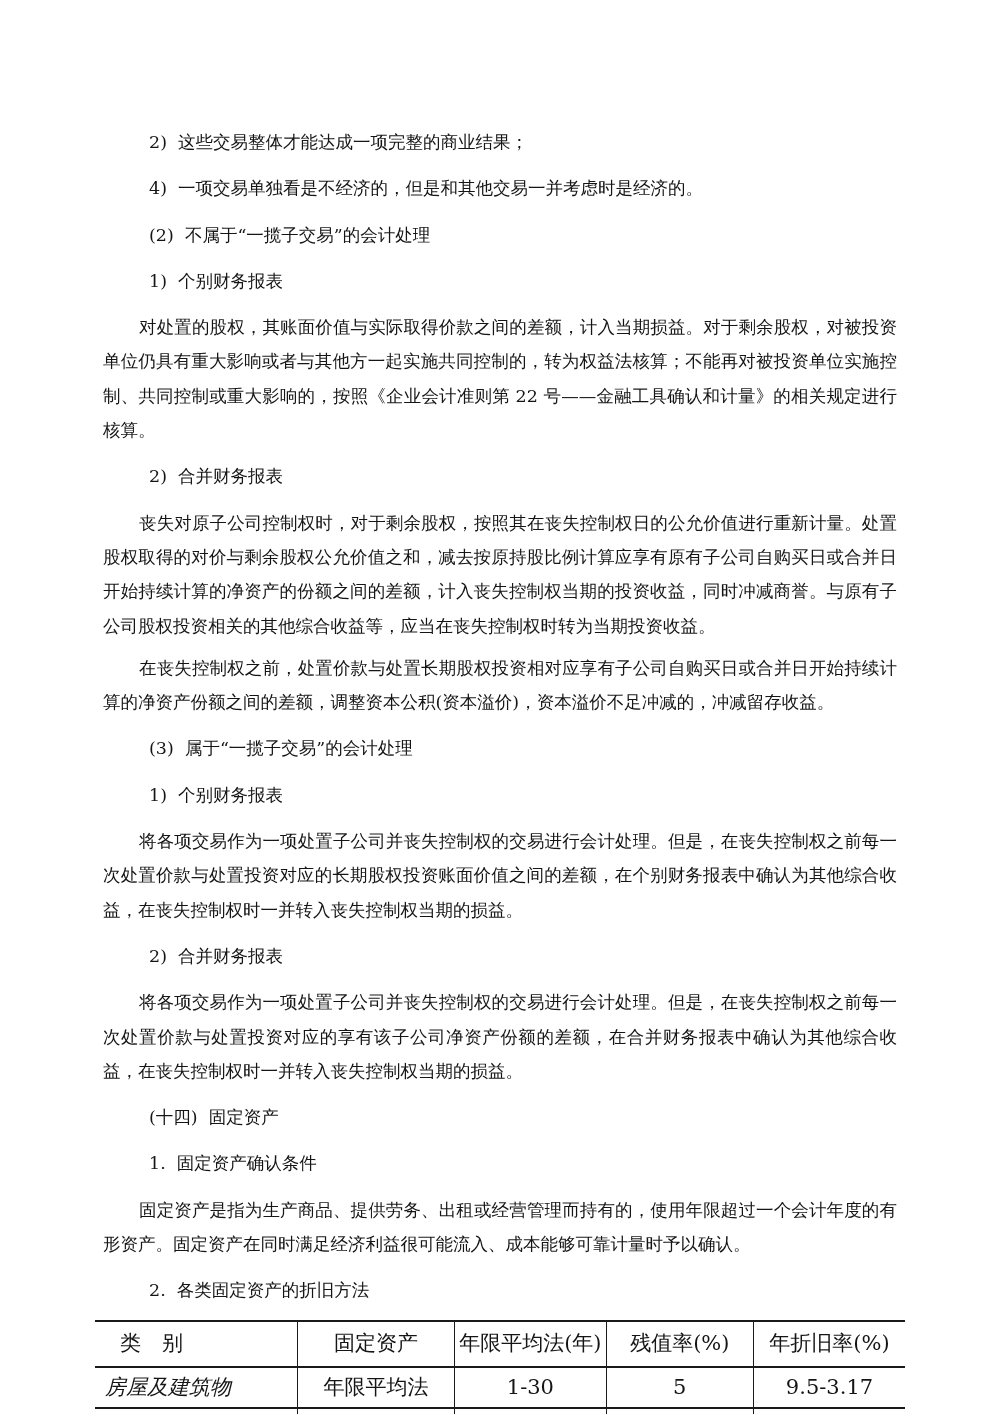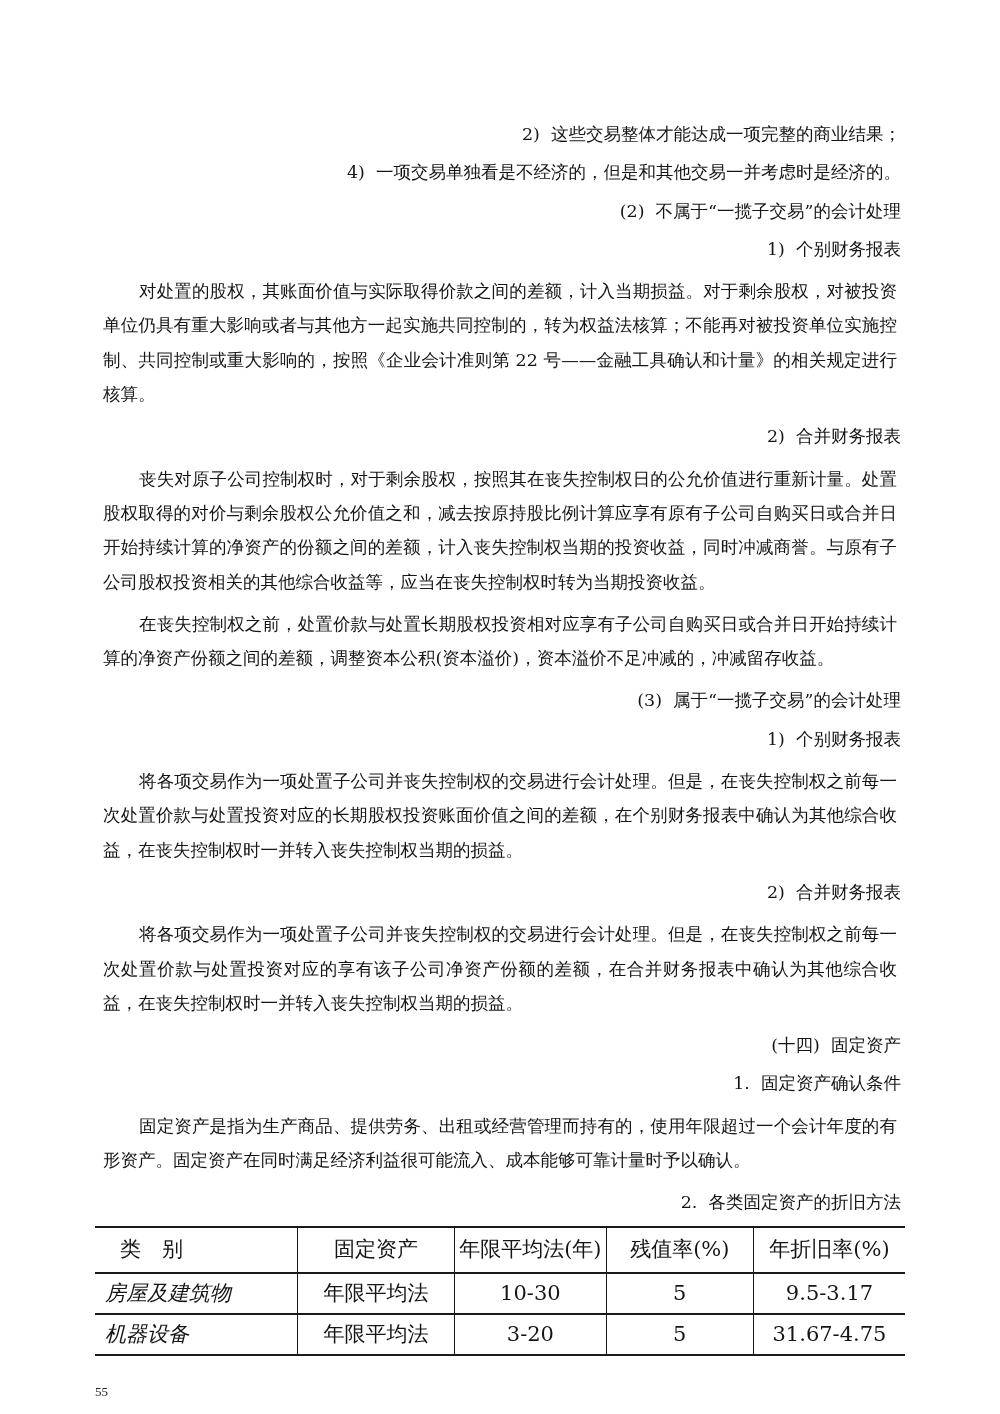--- a/index.html
+++ b/index.html
@@ -22,22 +22,22 @@
     padding: 113px 95px 0 95px;
   }
   .doc {
     font-size: 17.5px;
     line-height: 34.3px;
   }
   
   .line {
     white-space: pre-wrap;
     text-indent: 42px;
-    margin: 4px;
-    text-align: right;
+    margin: 12px;
+    text-align: left;
   }
   
   .para {
     text-indent: 36px;
     margin: 8px;
     text-align: justify;
     text-justify: inter-ideograph;
   }
   table.dep-table {
     width: 100%;
@@ -125,21 +125,21 @@
           <th>固定资产</th>
           <th>年限平均法(年)</th>
           <th>残值率(%)</th>
           <th>年折旧率(%)</th>
         </tr>
       </thead>
       <tbody>
         <tr>
           <td>房屋及建筑物</td>
           <td>年限平均法</td>
-          <td>10-30</td>
+          <td>1-30</td>
           <td>5</td>
           <td>9.5-3.17</td>
         </tr>
         <tr>
           <td>机器设备</td>
           <td>年限平均法</td>
           <td>3-20</td>
           <td>5</td>
           <td>31.67-4.75</td>
         </tr>

